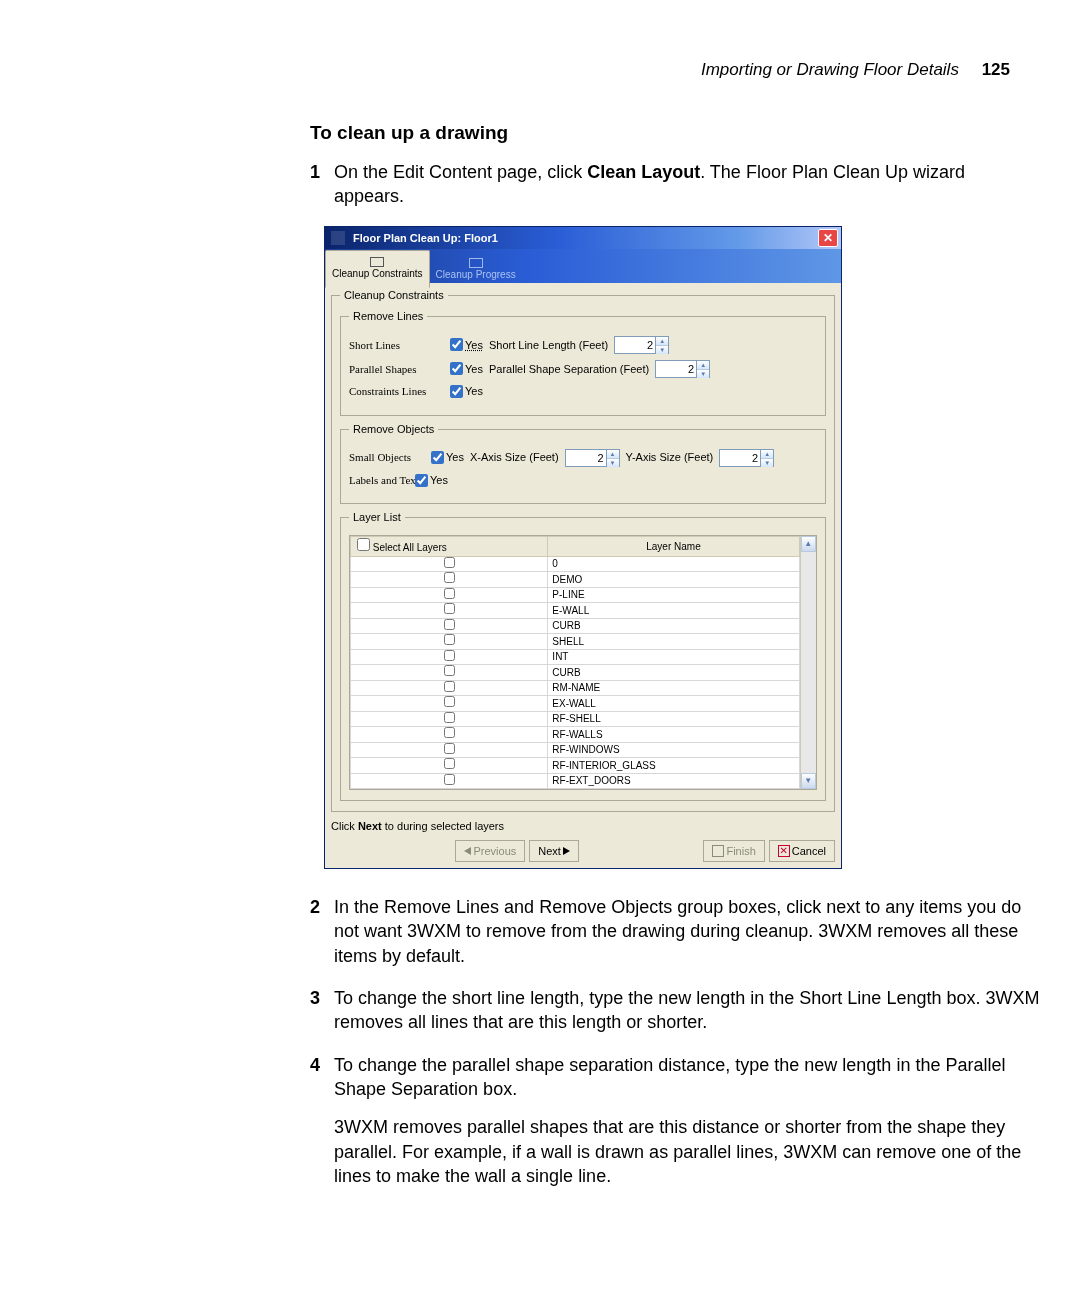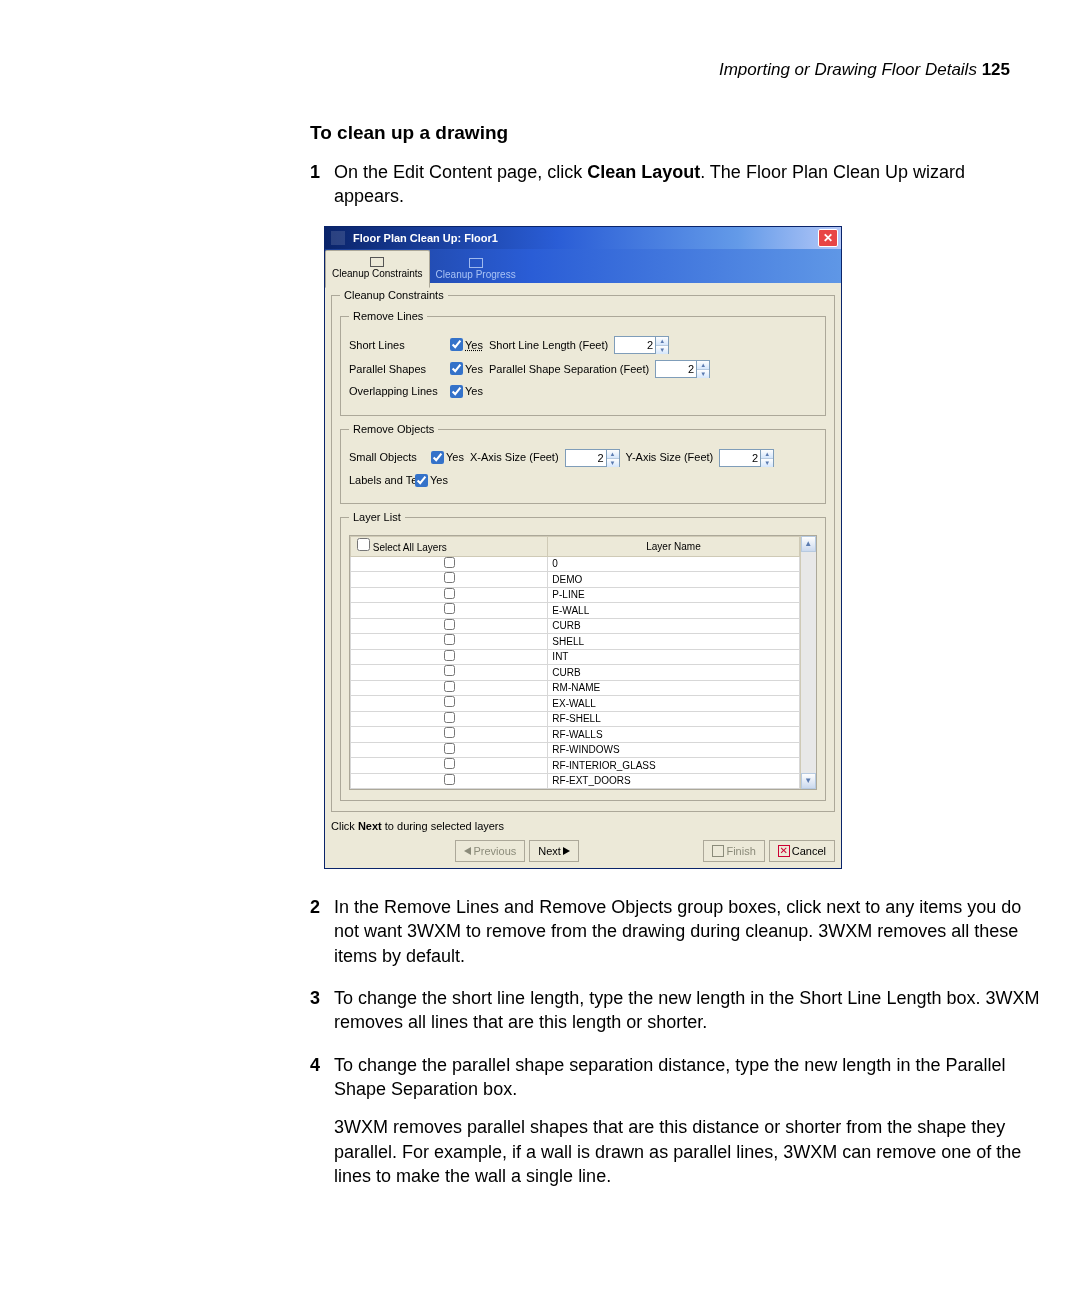--- a/index.html
+++ b/index.html
@@ -10,21 +10,21 @@
     color: #000;
     width: 1000px;
   }
   .page-header {
     text-align: right;
     font-style: italic;
     font-size: 17px;
     margin-bottom: 40px;
     padding-right: 30px;
   }
-  .page-header .num { font-style: normal; font-weight: bold; }
+  .page-header .num { font-style: normal; font-weight: bold; margin-left: 18px; }
   .content {
     margin-left: 270px;
     max-width: 770px;
     font-size: 18px;
     line-height: 1.35;
   }
   .content h3 {
     font-size: 19px;
     font-weight: bold;
     margin: 0 0 8px 0;
@@ -112,21 +112,21 @@
   fieldset.groupbox > legend { padding: 0 4px; font-size: 11px; color: #000; }
 
   .row {
     display: flex;
     align-items: center;
     gap: 6px;
     margin: 6px 0;
     font-size: 11px;
     white-space: nowrap;
   }
-  .row .rlabel { width: 95px; }
+  .row .rlabel { width: 95px; font-family: Liberation Serif, serif; }
   .cbwrap { display: inline-flex; align-items: center; gap: 2px; }
   input[type=checkbox] {
     width: 13px; height: 13px; margin: 0;
     accent-color: #3472c9;
   }
   .spinner {
     display: inline-flex;
     border: 1px solid #7f9db9;
     height: 16px;
     background: #fff;
@@ -309,21 +309,21 @@
                 <span class="spinner">
                   <input value="2" style="">
                   <span class="spin-btns">
                       <span>▲</span>
                       <span>▼</span>
                     </span>
                 </span>
               </div>
 
               <div class="row">
-                <span class="rlabel">Overlapping Lines</span>
+                <span class="rlabel">Constraints Lines</span>
                 <span class="cbwrap">
                   <input type="checkbox" checked="" style="">
                   <span>Yes</span>
                 </span>
               </div>
             </fieldset>
 
             <fieldset class="groupbox" style="margin:0 0 6px 0;">
               <legend>Remove Objects</legend>
 

